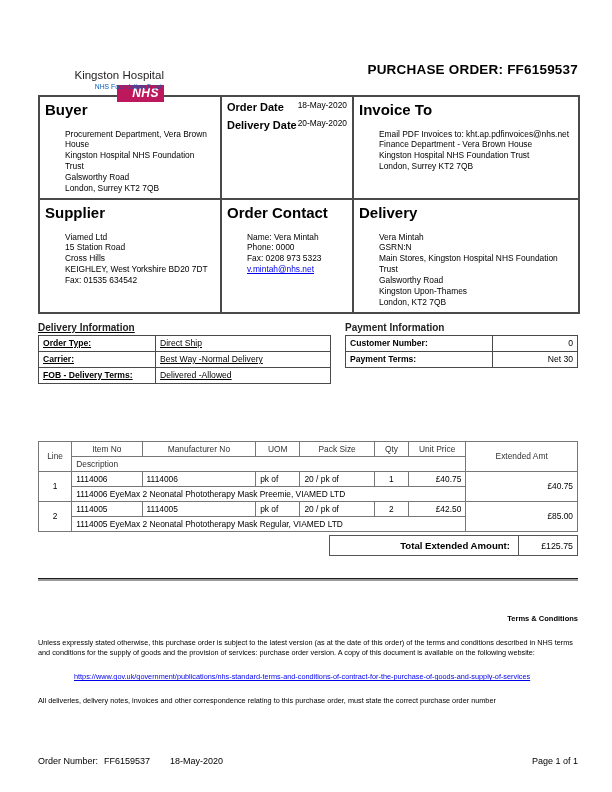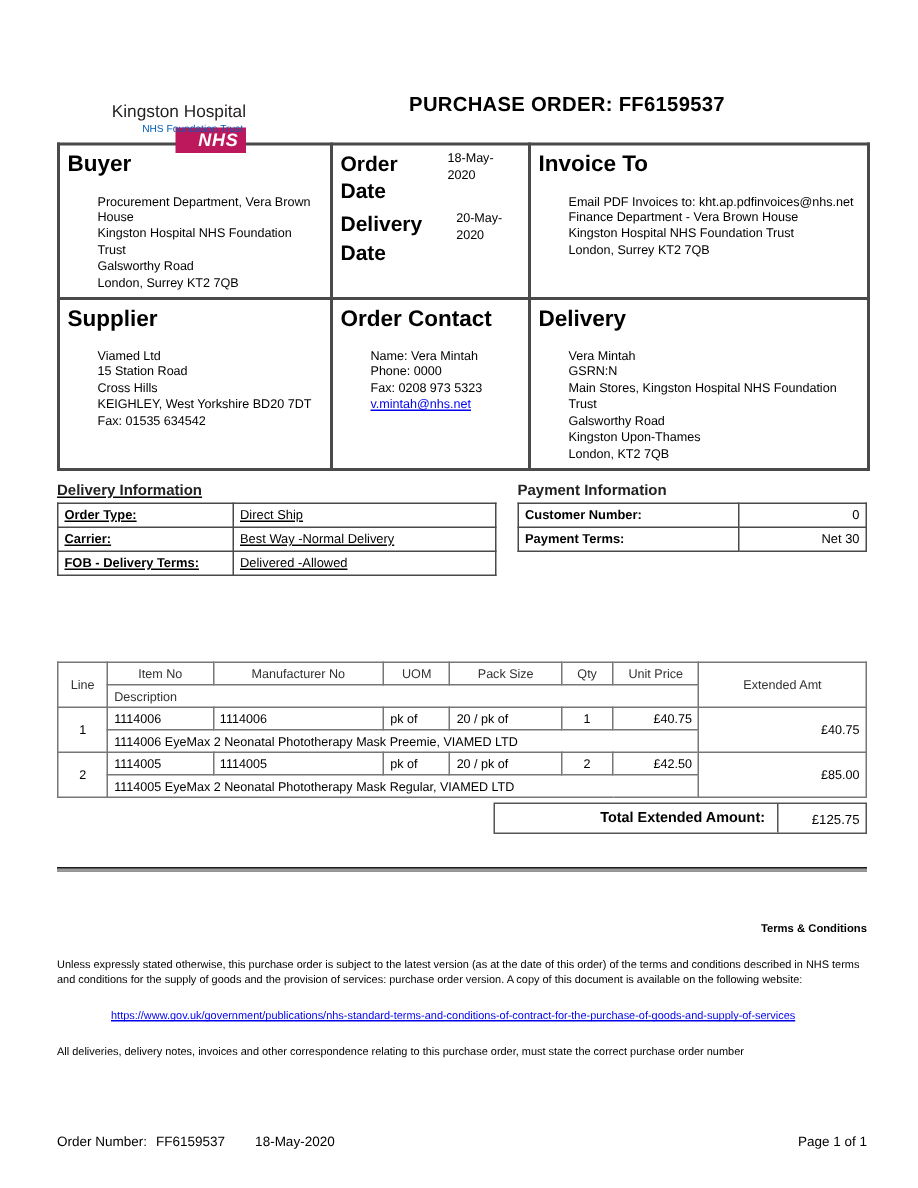--- a/index.html
+++ b/index.html
@@ -15,35 +15,35 @@
   .header { position:relative; height:95px; }
   .logo-block { position:absolute; left:6px; top:50px; width:120px; }
   .nhs-box {
     background:#be185d; color:#fff; font-weight:bold; font-style:italic;
     font-size:12px; padding:1px 5px 2px 15px; display:inline-block;
     position:absolute; right:0; top:0; letter-spacing:.5px;margin-top:35px;
   }
   .org { position:absolute; top:19px; right:0; font-size:11.5px; color:#231f20; white-space:nowrap; }
   .trust { position:absolute; top:33px; right:2px; font-size:6.8px; color:#005EB8; white-space:nowrap; }
   .po-title {
-    position:absolute; left:140px; right:0; top:62px; text-align:center;
+    position:absolute; left:140px; right:0; top:62px; text-align:right;
     font-size:13.5px; font-weight:bold; letter-spacing:.2px;
   }
 
   
   table.info-grid { border-collapse:collapse; width:540px; table-layout:fixed; }
   table.info-grid td {
     border:2px solid #4a4a4a; vertical-align:top; padding:3px 5px 4px 5px;
     font-size:8.4px; line-height:1.3;
   }
   .col-a { width:182px; } .col-b { width:132px; } .col-c { width:226px; }
   .cell-label { font-size:15px; font-weight:bold; margin-bottom:9px; }
   .addr div { margin:0;padding-left:20px; }
   .date-row { display:flex; justify-content:space-between; font-size:8.4px; margin-bottom:4px; }
-  .date-row .dlab { font-weight:bold; font-size:14px; }
+  .date-row .dlab { font-weight:bold; font-size:11px; }
   .row1-cell { height:72px; }
   .row2-cell { height:96px; }
   a.doc-link { color:#0000EE; text-decoration:underline; }
 
   
   .info-section { display:flex; justify-content:space-between; margin-top:8px; }
   .info-col-left { width:293px;text-decoration:underline; }
   .info-col-right { width:233px; }
   .sec-title { font-size:10px; font-weight:bold; color:#222; margin-bottom:2px; }
   table.kv { border-collapse:collapse; width:100%; table-layout:fixed; }

